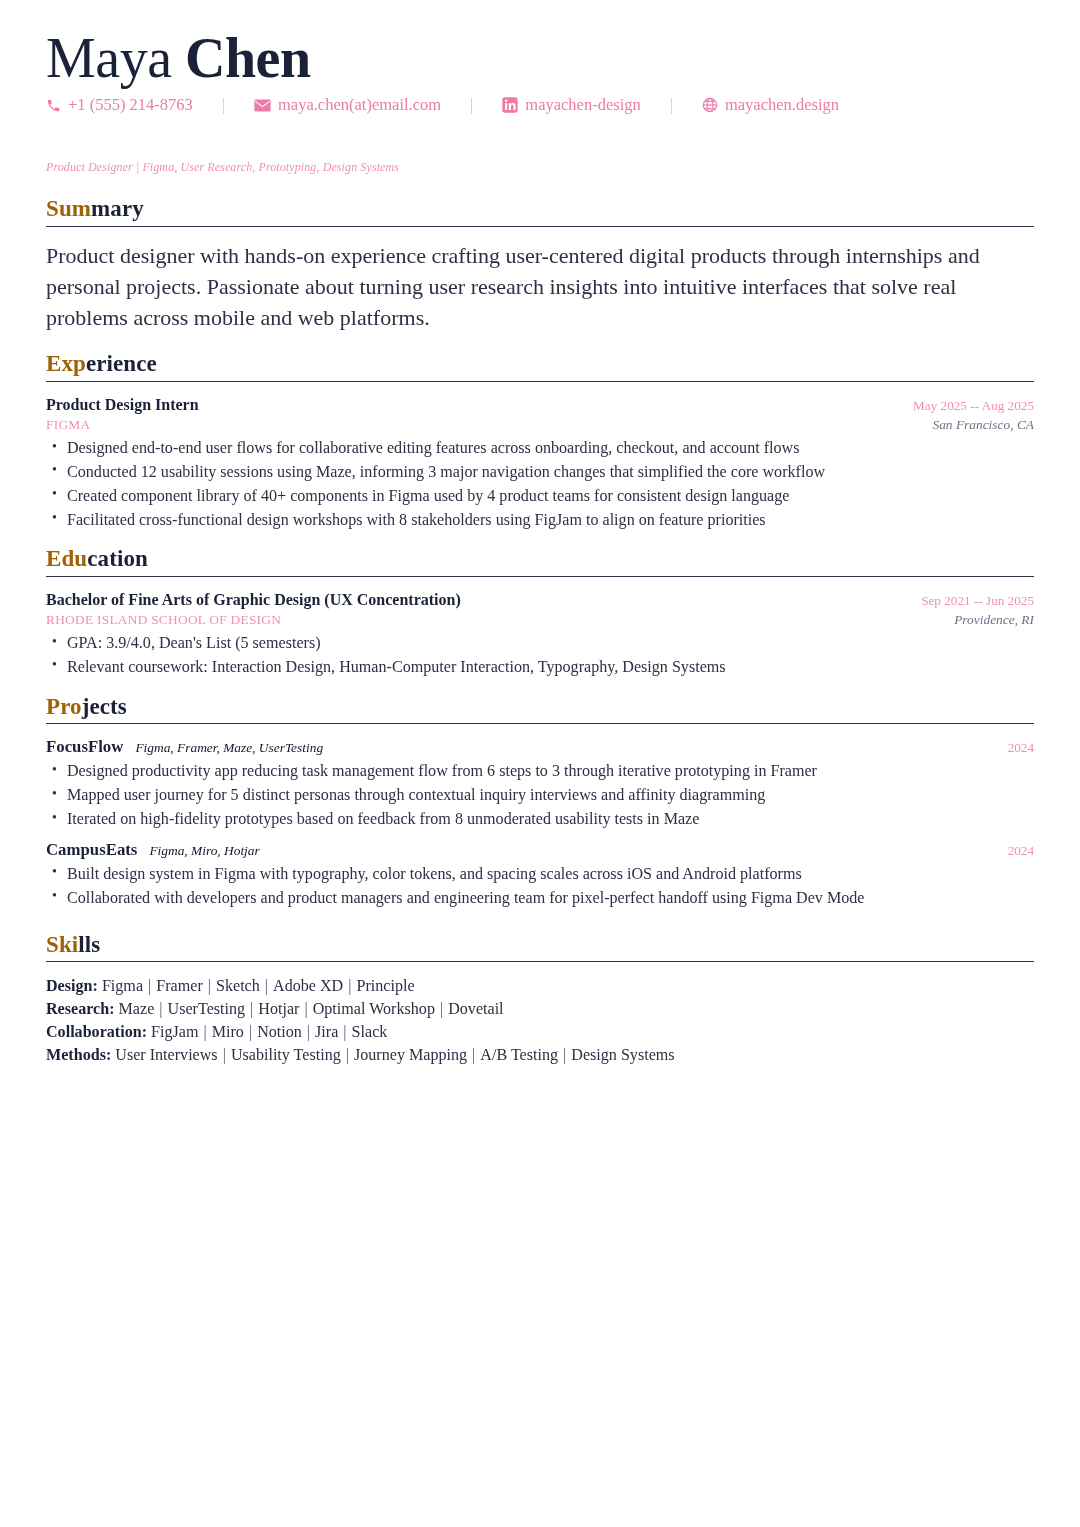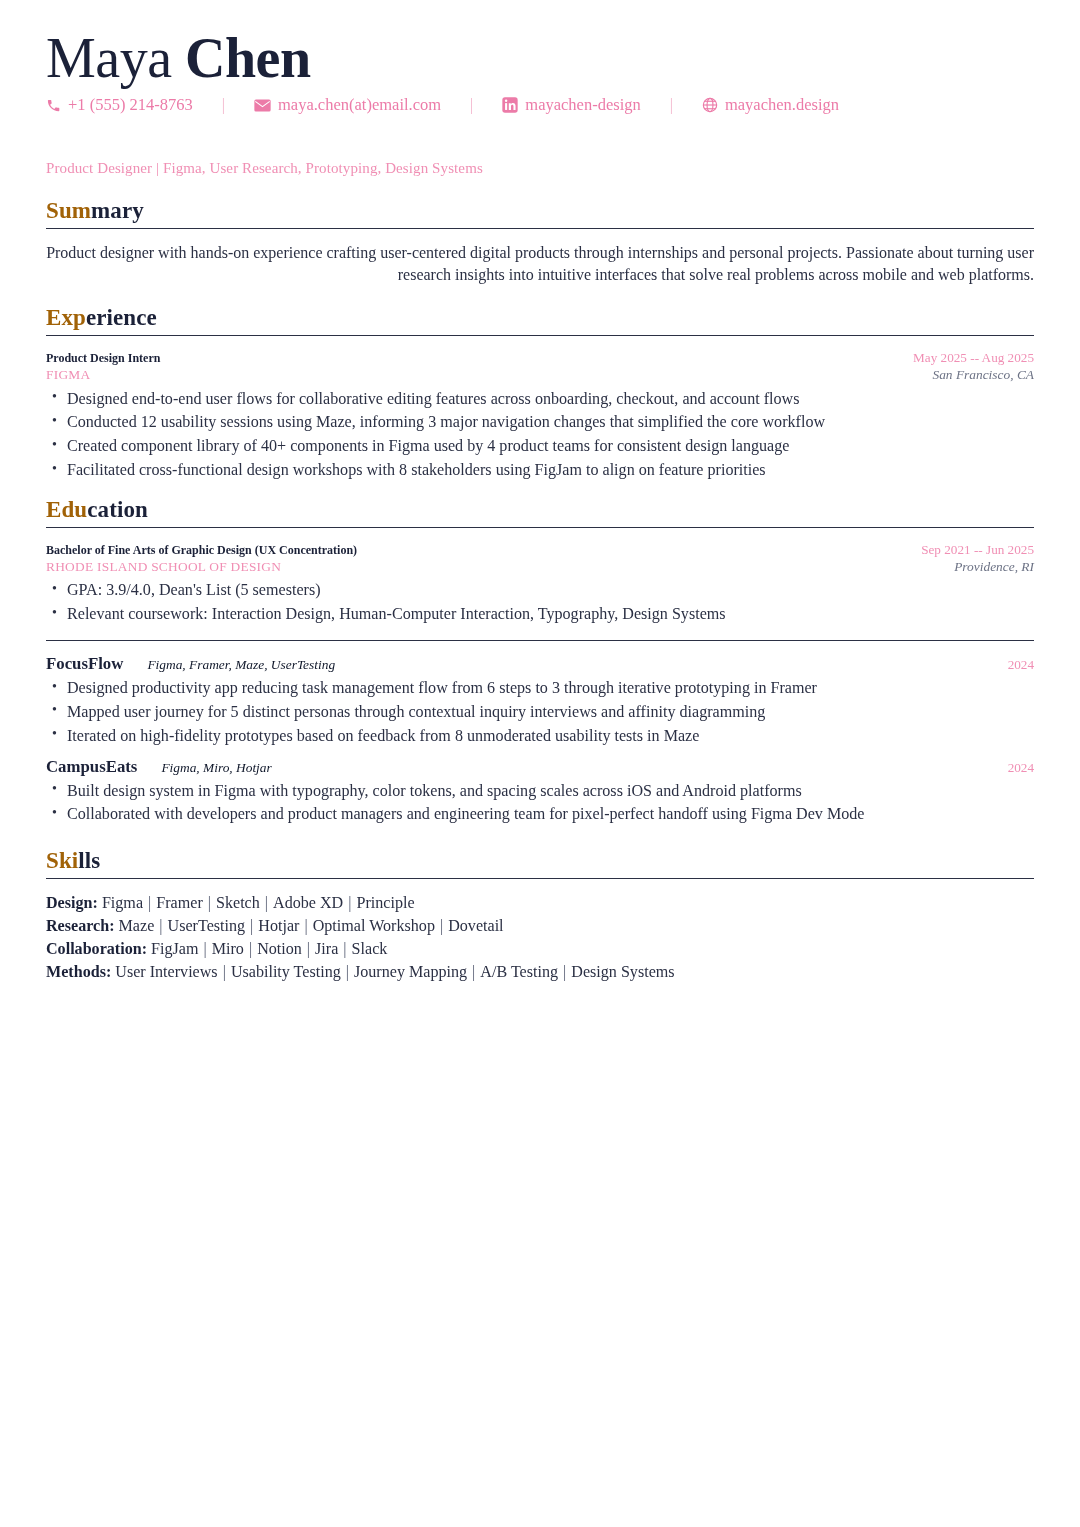--- a/index.html
+++ b/index.html
@@ -47,21 +47,22 @@
   .contact-sep {
     color: #f3b3cb;
     padding: 0 13px;
     font-size: 16px;
   }
 
   .ic { display: inline-flex; align-items: center; justify-content: center; }
   .ic svg { display: block; }
 
   .tagline {
-    font-size: 15px;
+    font-style: italic;
+    font-size: 12px;
     color: #f08fb4;
     margin-bottom: 20px;
     letter-spacing: 0.1px;
     margin-top: 44px;
   }
 
   
   .section { margin-bottom: 4px; }
 
   .section-head {
@@ -73,34 +74,34 @@
     letter-spacing: 0.1px;
   }
   .section-head .accent { color: #a16207; }
 
   .rule {
     border-bottom: 1.6px solid #2b3044;
     margin-bottom: 13px;
   }
 
   .summary-text {
-    font-size: 16px;
+    font-size: 22px;
     line-height: 1.42;
     color: #2b3044;
-    text-align: right;
+    text-align: left;
     margin-bottom: 17px;
   }
   .entry-row {
     display: flex;
     justify-content: space-between;
     align-items: baseline;
     gap: 16px;
   }
   .entry-title {
-    font-size: 12px;
+    font-size: 16px;
     font-weight: 700;
     color: #1b2138;
     line-height: 1.3;
   }
   .entry-date {
     font-size: 13.2px;
     color: #f08fb4;
     white-space: nowrap;
     line-height: 1.3;
   }
@@ -147,21 +148,21 @@
   .project { margin-bottom: 9px; }
   .project-head {
     display: flex;
     justify-content: space-between;
     align-items: baseline;
     gap: 16px;
   }
   .project-left {
     display: flex;
     align-items: baseline;
-    gap: 24px;
+    gap: 12px;
     flex-wrap: wrap;
   }
   .project-name {
     font-size: 16.8px;
     font-weight: 700;
     color: #1b2138;
   }
   .project-stack {
     font-size: 13.4px;
     font-style: italic;
@@ -305,20 +306,23 @@
       <div class="entry-loc">Providence, RI</div>
     </div>
     <ul class="bullets">
       <li>GPA: 3.9/4.0, Dean's List (5 semesters)</li>
       <li>Relevant coursework: Interaction Design, Human-Computer Interaction, Typography, Design Systems</li>
     </ul>
   </div>
 </div>
 
 <div class="section">
+  <div class="section-head">
+    <span class="accent">Pro</span><span>jects</span>
+  </div>
   <div class="rule"></div>
 
   <div class="project">
     <div class="project-head">
       <div class="project-left">
         <span class="project-name">FocusFlow</span>
         <span class="project-stack">Figma, Framer, Maze, UserTesting</span>
       </div>
       <div class="project-year">2024</div>
     </div>

